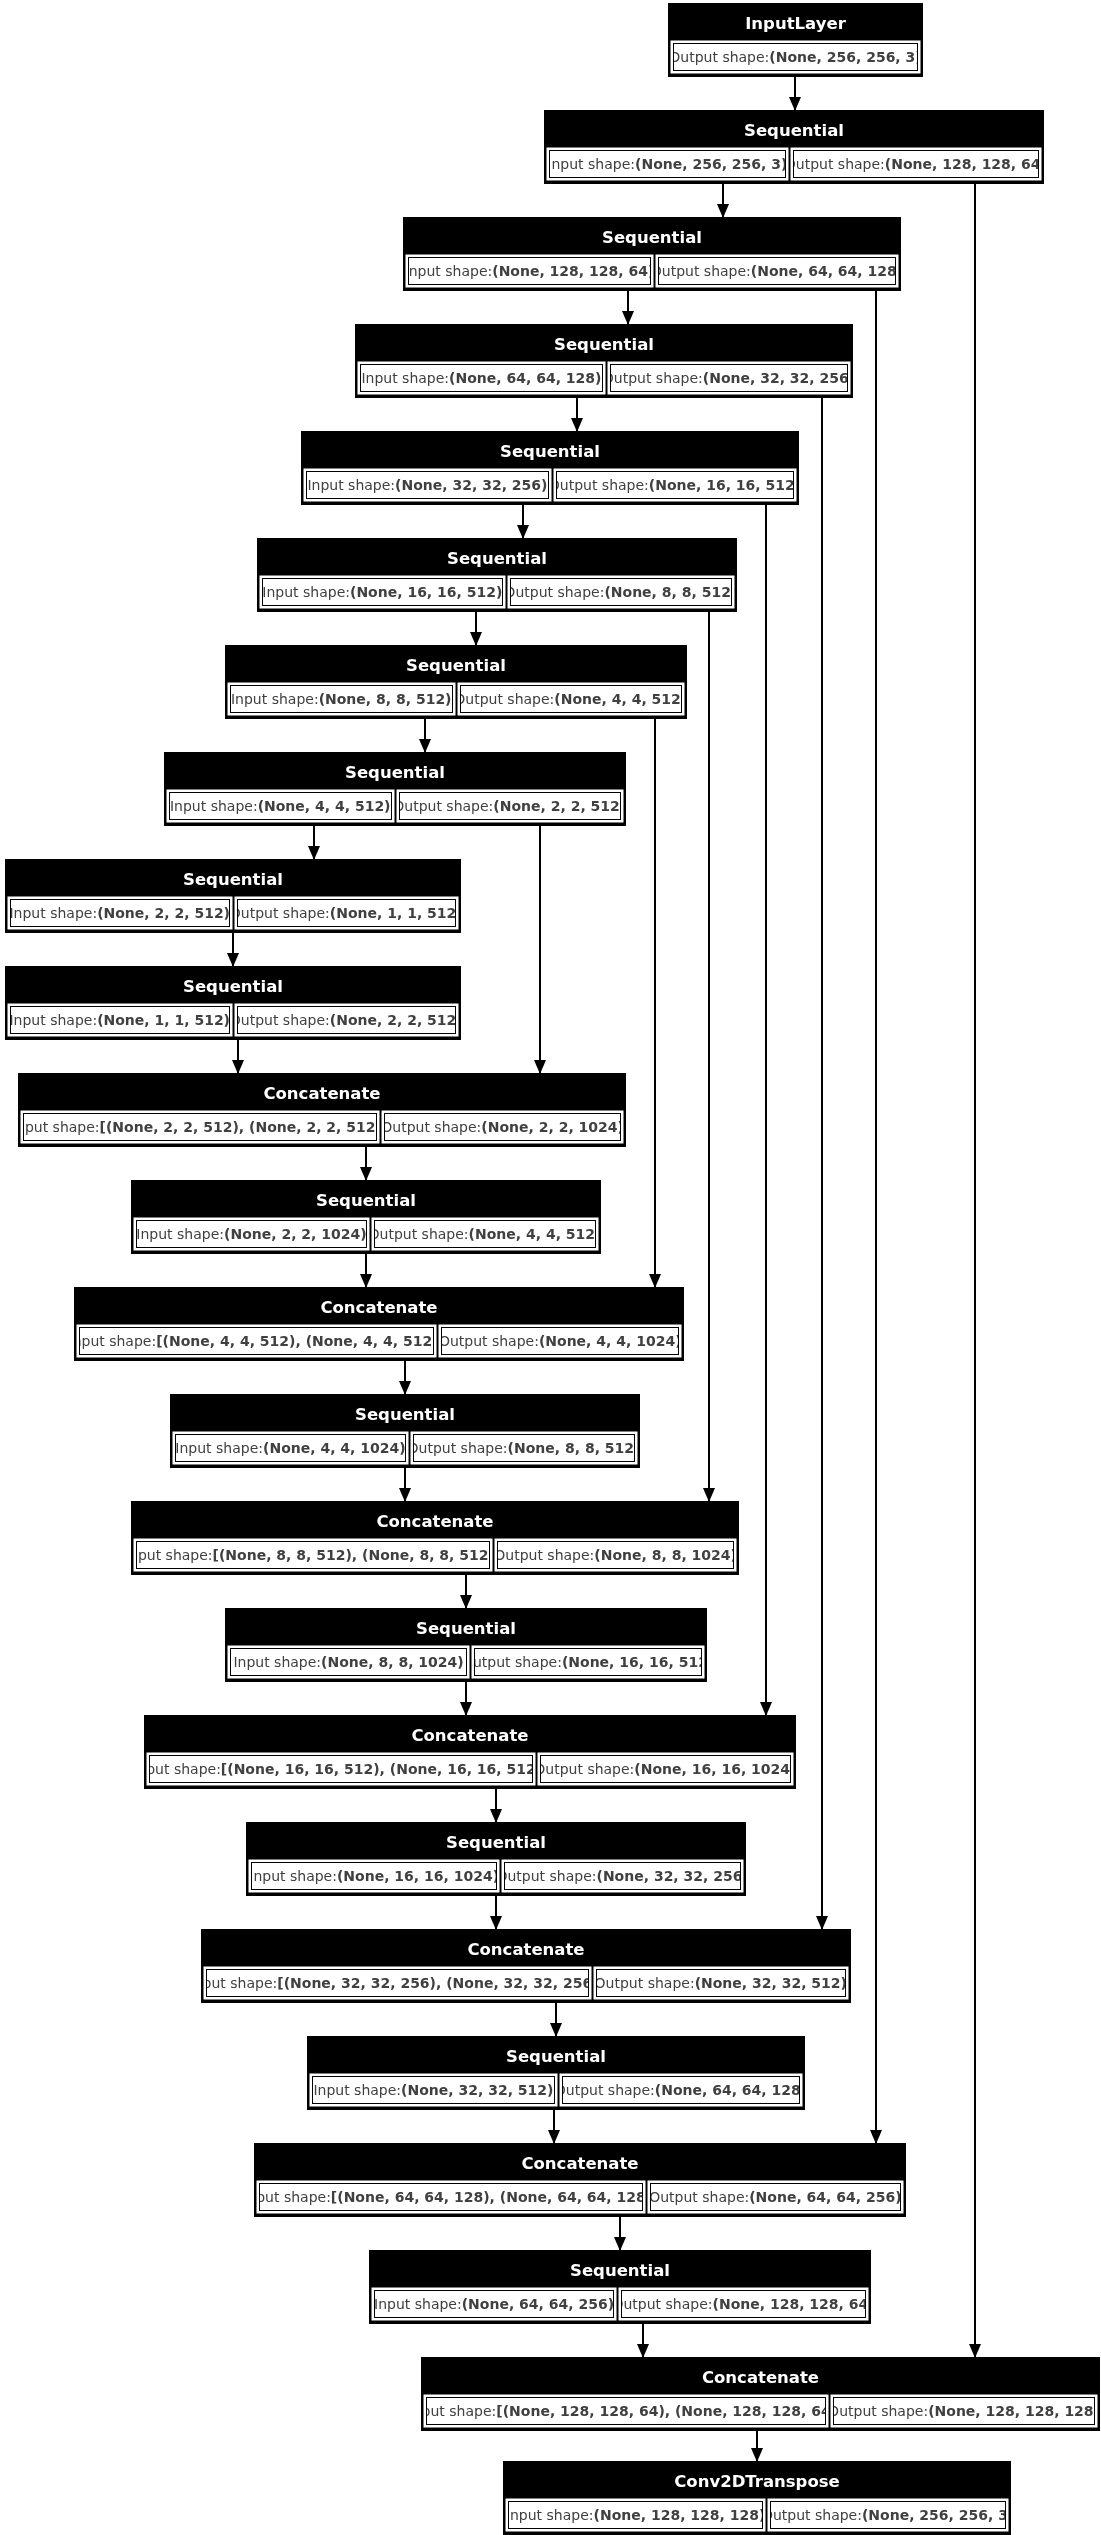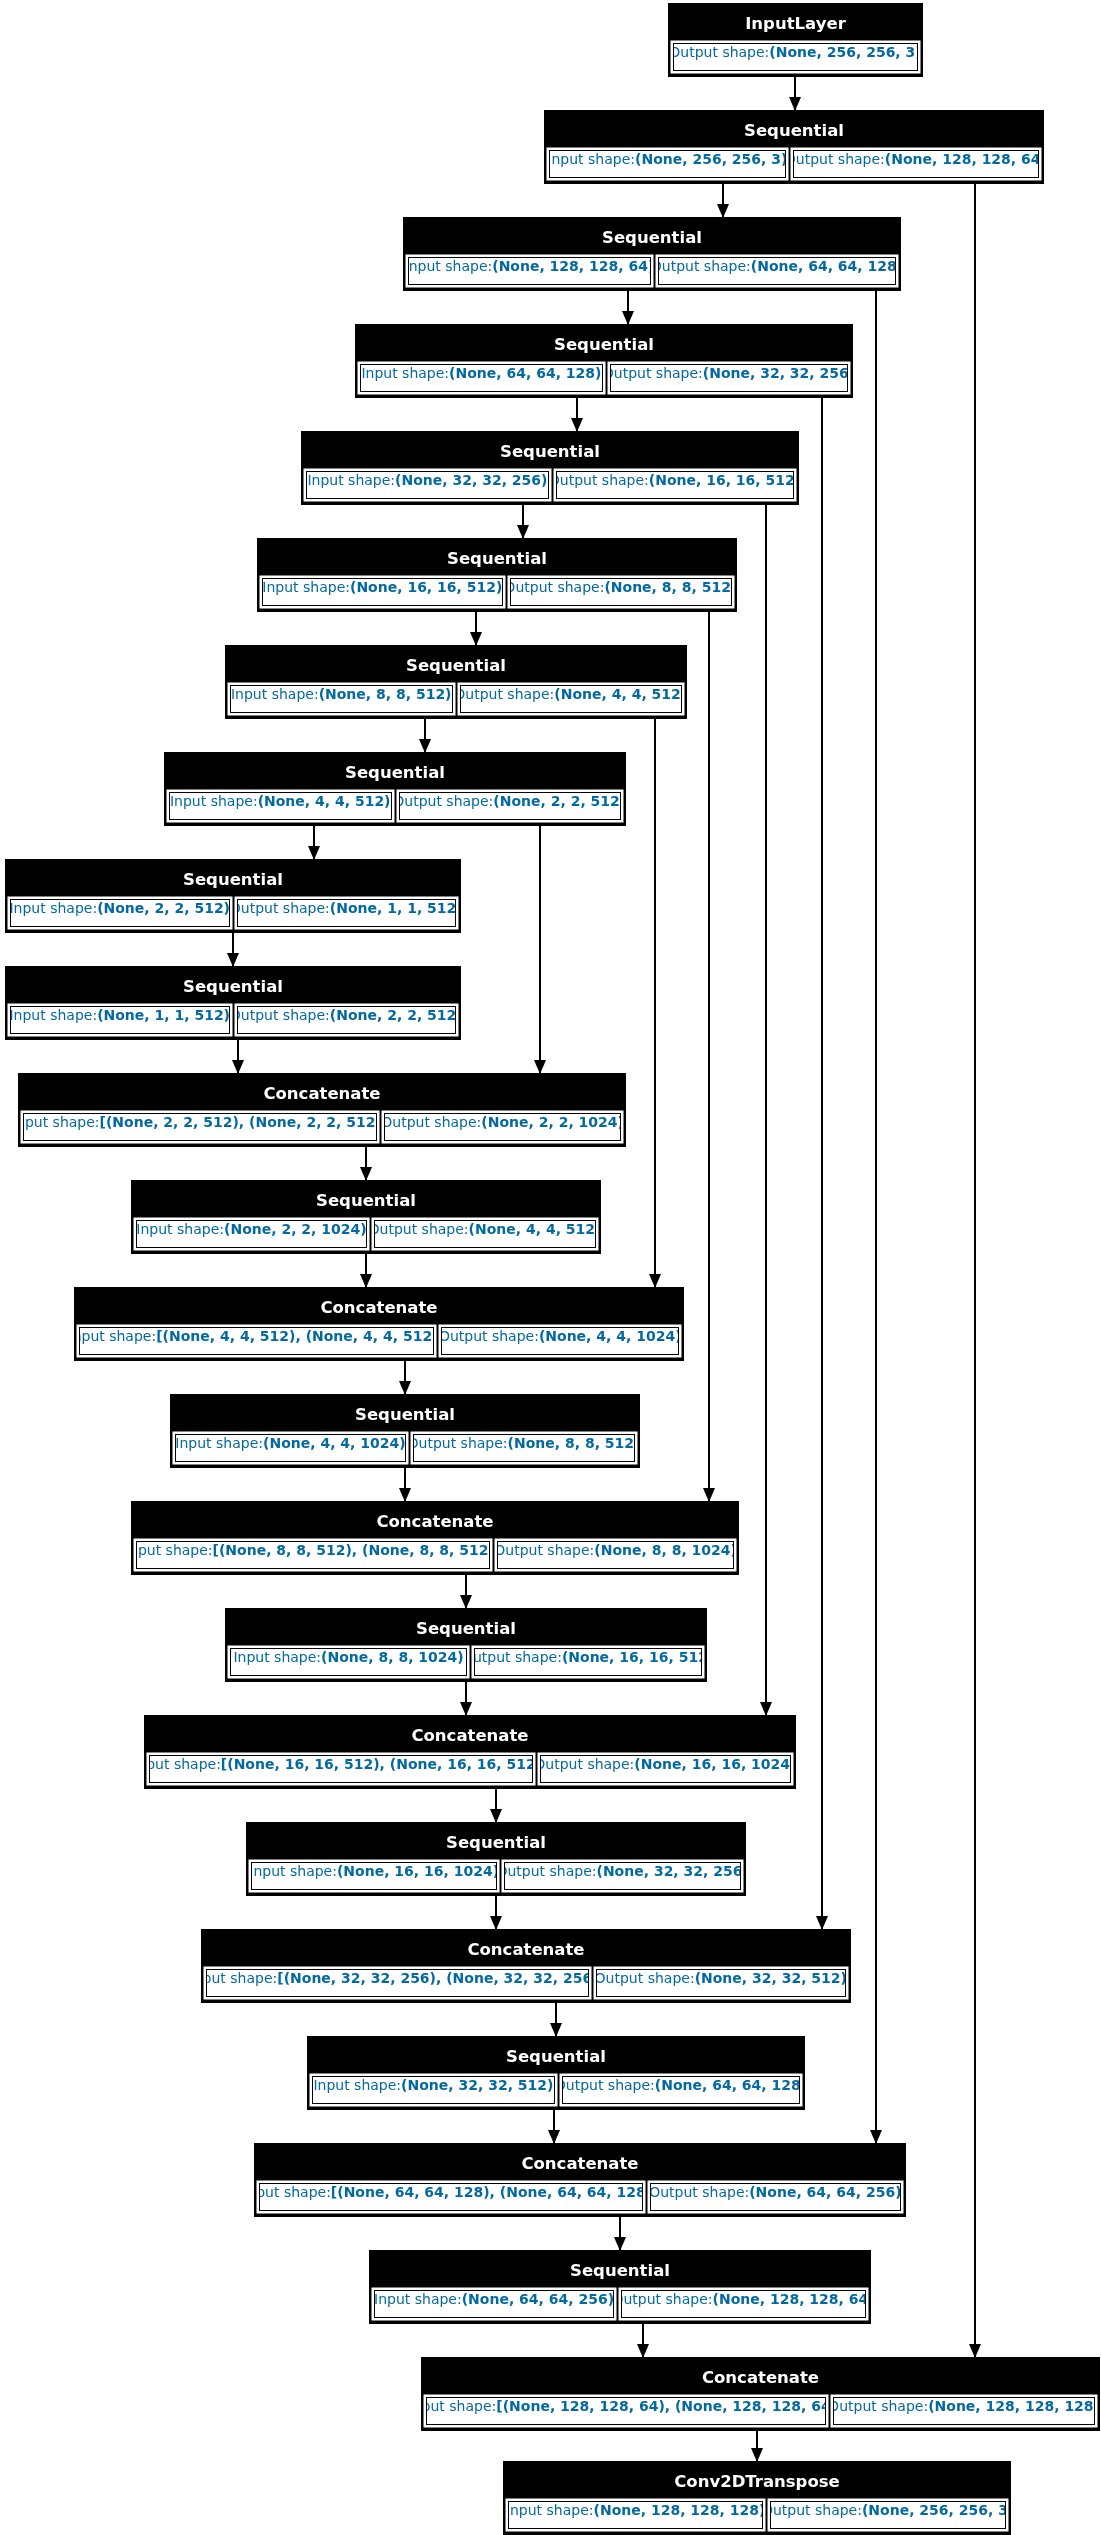--- a/index.html
+++ b/index.html
@@ -48,25 +48,26 @@
     gap: 7px;
     margin: 0 5px 5px 5px;
     height: 28px;
   }
   .node .cell {
     box-sizing: border-box;
     background: #ffffff;
     border: 1.5px solid #000000;
     box-shadow: 0 0 0 2.5px #ffffff;
     display: flex;
+    align-items: center;
     justify-content: center;
     white-space: nowrap;
     overflow: hidden;
     font-size: 14px;
-    color: #0369a1;
+    color: #404040;
   }
   .node .cell .val { font-weight: bold; }
 </style>
 </head>
 <body>
 
 <div class="canvas">
   <svg class="edges" width="1101" height="2535" viewBox="0 0 1101 2535">
     <defs>
       <marker id="arrow" markerUnits="userSpaceOnUse" markerWidth="18" markerHeight="14" refX="14" refY="7" orient="auto">

